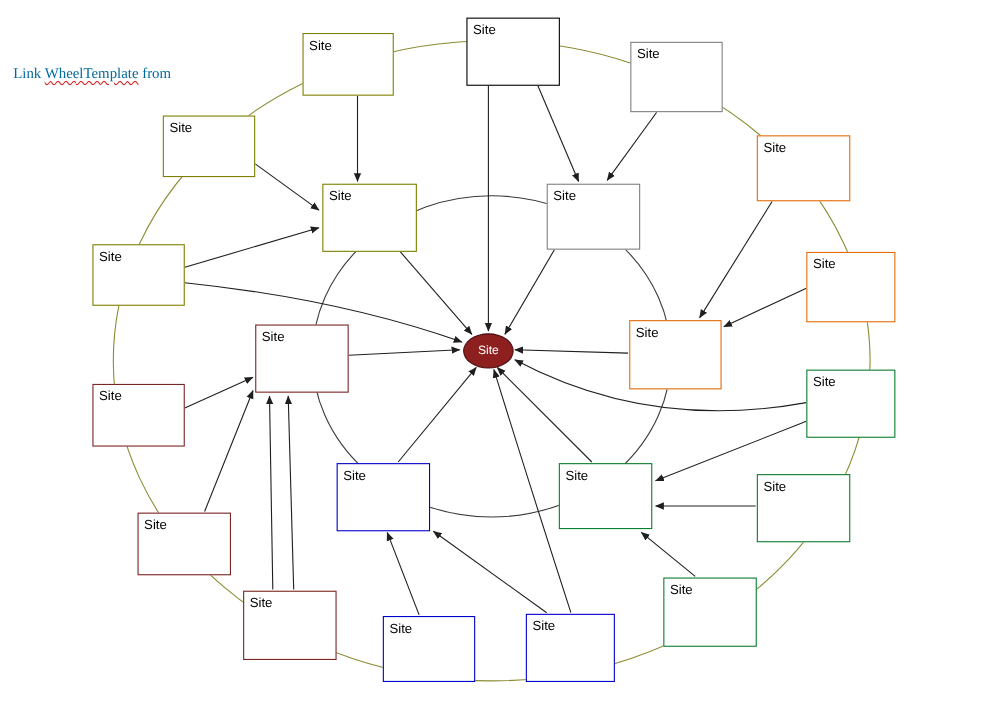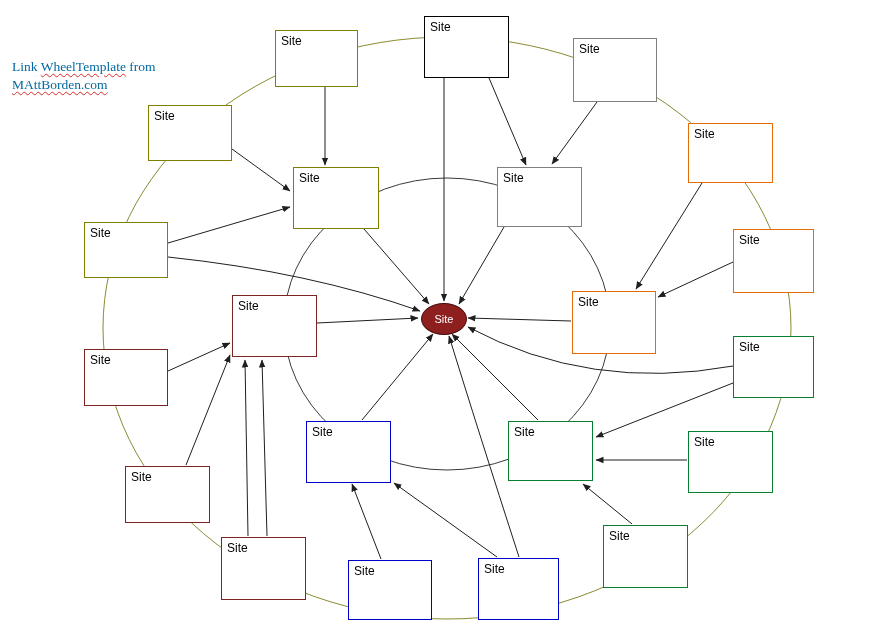--- a/index.html
+++ b/index.html
@@ -159,16 +159,15 @@
         <span class="site-label">Site</span>
       </div>
     </div>
 
   <div class="center-ellipse" style="left: 421px; top: 303px; width: 44px; height: 30px; background: rgb(142, 31, 31); border: 1px solid rgb(74, 15, 15); color: rgb(255, 255, 255);">
     <span>Site</span>
   </div>
 
   <div class="title">
     <div id="title-line-1"><span>Link </span><span class="misspelled">WheelTemplate</span><span> from</span></div>
-    <div id="title-line-2"><span class="misspelled">MAttBorden.com</span></div>
   </div>
 
 </div>
 
 </body></html>

